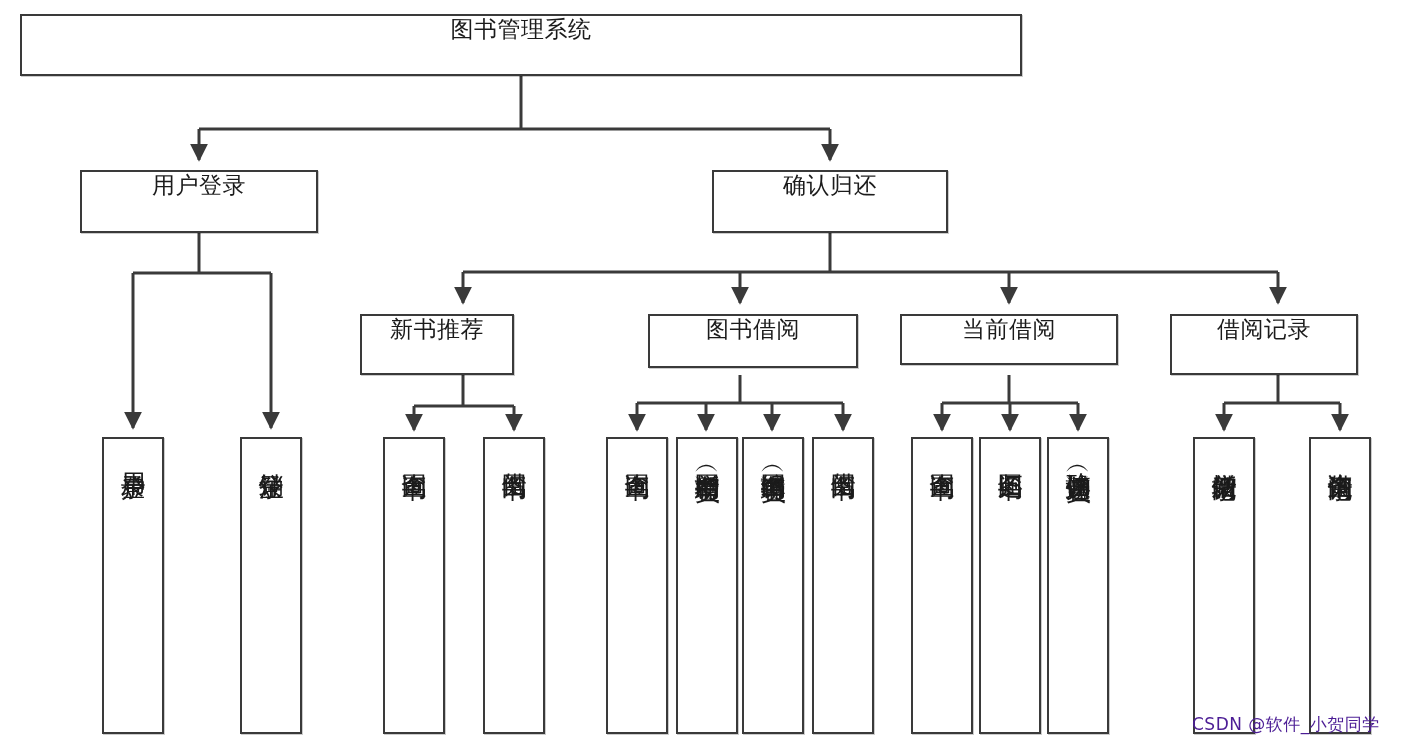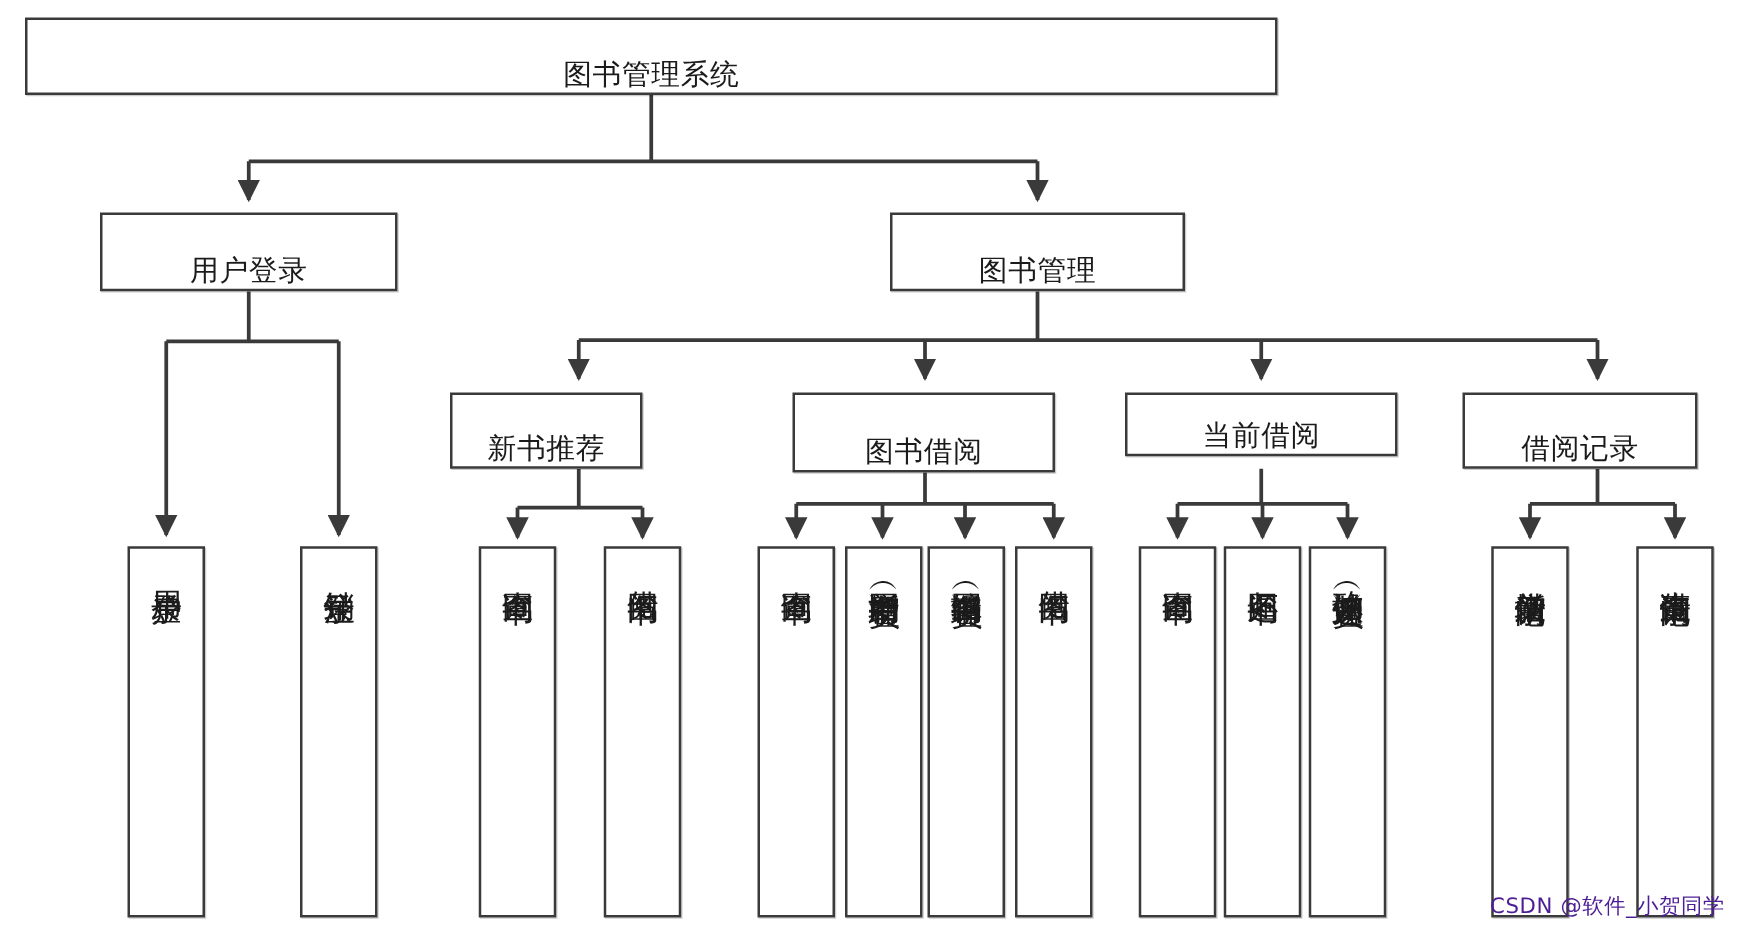--- a/index.html
+++ b/index.html
@@ -25,21 +25,21 @@
     width: 1405px;
     height: 747px;
     pointer-events: none;
   }
   .node {
     position: absolute;
     box-sizing: border-box;
     background: #ffffff;
     border: 2.5px solid #3a3a3a;
     display: flex;
-    align-items: flex-end;
+    align-items: flex-start;
     justify-content: center;
     color: #1b1b1b;
     z-index: 2;
     box-shadow: 1px 1px 0 rgba(0,0,0,0.20);
   }
   .node .label {
     display: block;
     text-align: center;
     line-height: 1.18;
     white-space: nowrap;
@@ -134,27 +134,27 @@
   </svg>
 
   <div class="node horiz root" style="left:20px; top:14px; width:1002px; height:62px;">
     <span class="label">图书管理系统</span>
   </div>
 
   <div class="node horiz" style="left:80px; top:170px; width:238px; height:63px;">
     <span class="label">用户登录</span>
   </div>
   <div class="node horiz" style="left:712px; top:170px; width:236px; height:63px;">
-    <span class="label">图书管理</span>
+    <span class="label">确认归还</span>
   </div>
 
   <div class="node horiz" style="left:360px; top:314px; width:154px; height:61px;">
     <span class="label">新书推荐</span>
   </div>
-  <div class="node horiz" style="left:634px; top:314px; width:210px; height:64px;">
+  <div class="node horiz" style="left:648px; top:314px; width:210px; height:54px;">
     <span class="label">图书借阅</span>
   </div>
   <div class="node horiz" style="left:900px; top:314px; width:218px; height:51px;">
     <span class="label">当前借阅</span>
   </div>
   <div class="node horiz" style="left:1170px; top:314px; width:188px; height:61px;">
     <span class="label">借阅记录</span>
   </div>
 
   <div class="node vert" style="left:102px; top:437px; width:62px; height:297px;">

